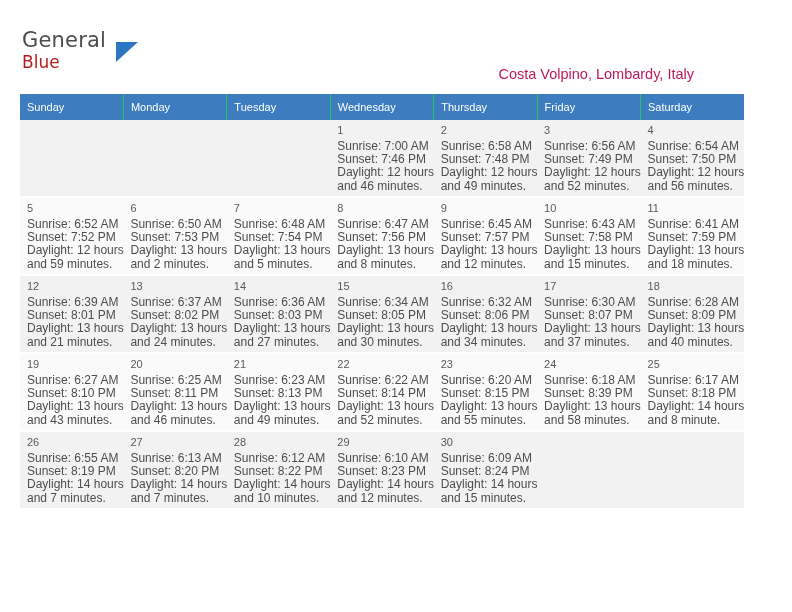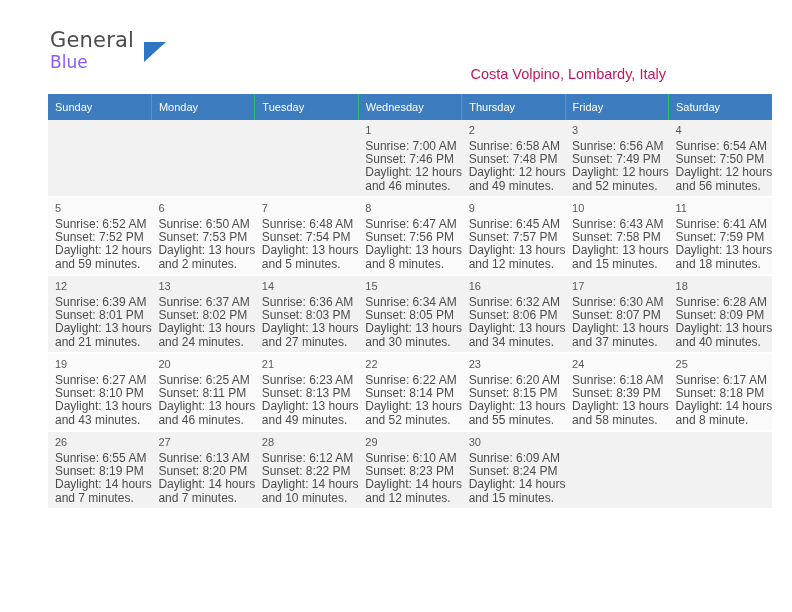--- a/index.html
+++ b/index.html
@@ -13,21 +13,21 @@
     font-family: "Liberation Sans", sans-serif;
     color: #333333;
     position: relative;
     overflow: hidden;
   }
   .page {
     position: relative;
     width: 716px;
     height: 612px;
     box-sizing: border-box;
-    padding: 0 48px;
+    padding: 0 20px;
   }
   
   .header {
     position: relative;
     height: 74px;
   }
   .logo {
     position: absolute;
     left: 2px;
     top: 30px;
@@ -35,21 +35,21 @@
   }
   .logo-general {
     font-size: 21px;
     color: #4d4d4d;
     letter-spacing: .2px;
     font-family: "DejaVu Sans", sans-serif;
   }
   .logo-blue {
     display: block;
     font-size: 17px;
-    color: #8b5cf6;
+    color: #b91c1c;
     margin-top: 3px;
     font-family: "DejaVu Sans", sans-serif;
   }
   .logo-flag {
     position: absolute;
     left: 94px;
     top: 12px;
     width: 0;
     height: 0;
     border-left: 22px solid #2e75c4;

